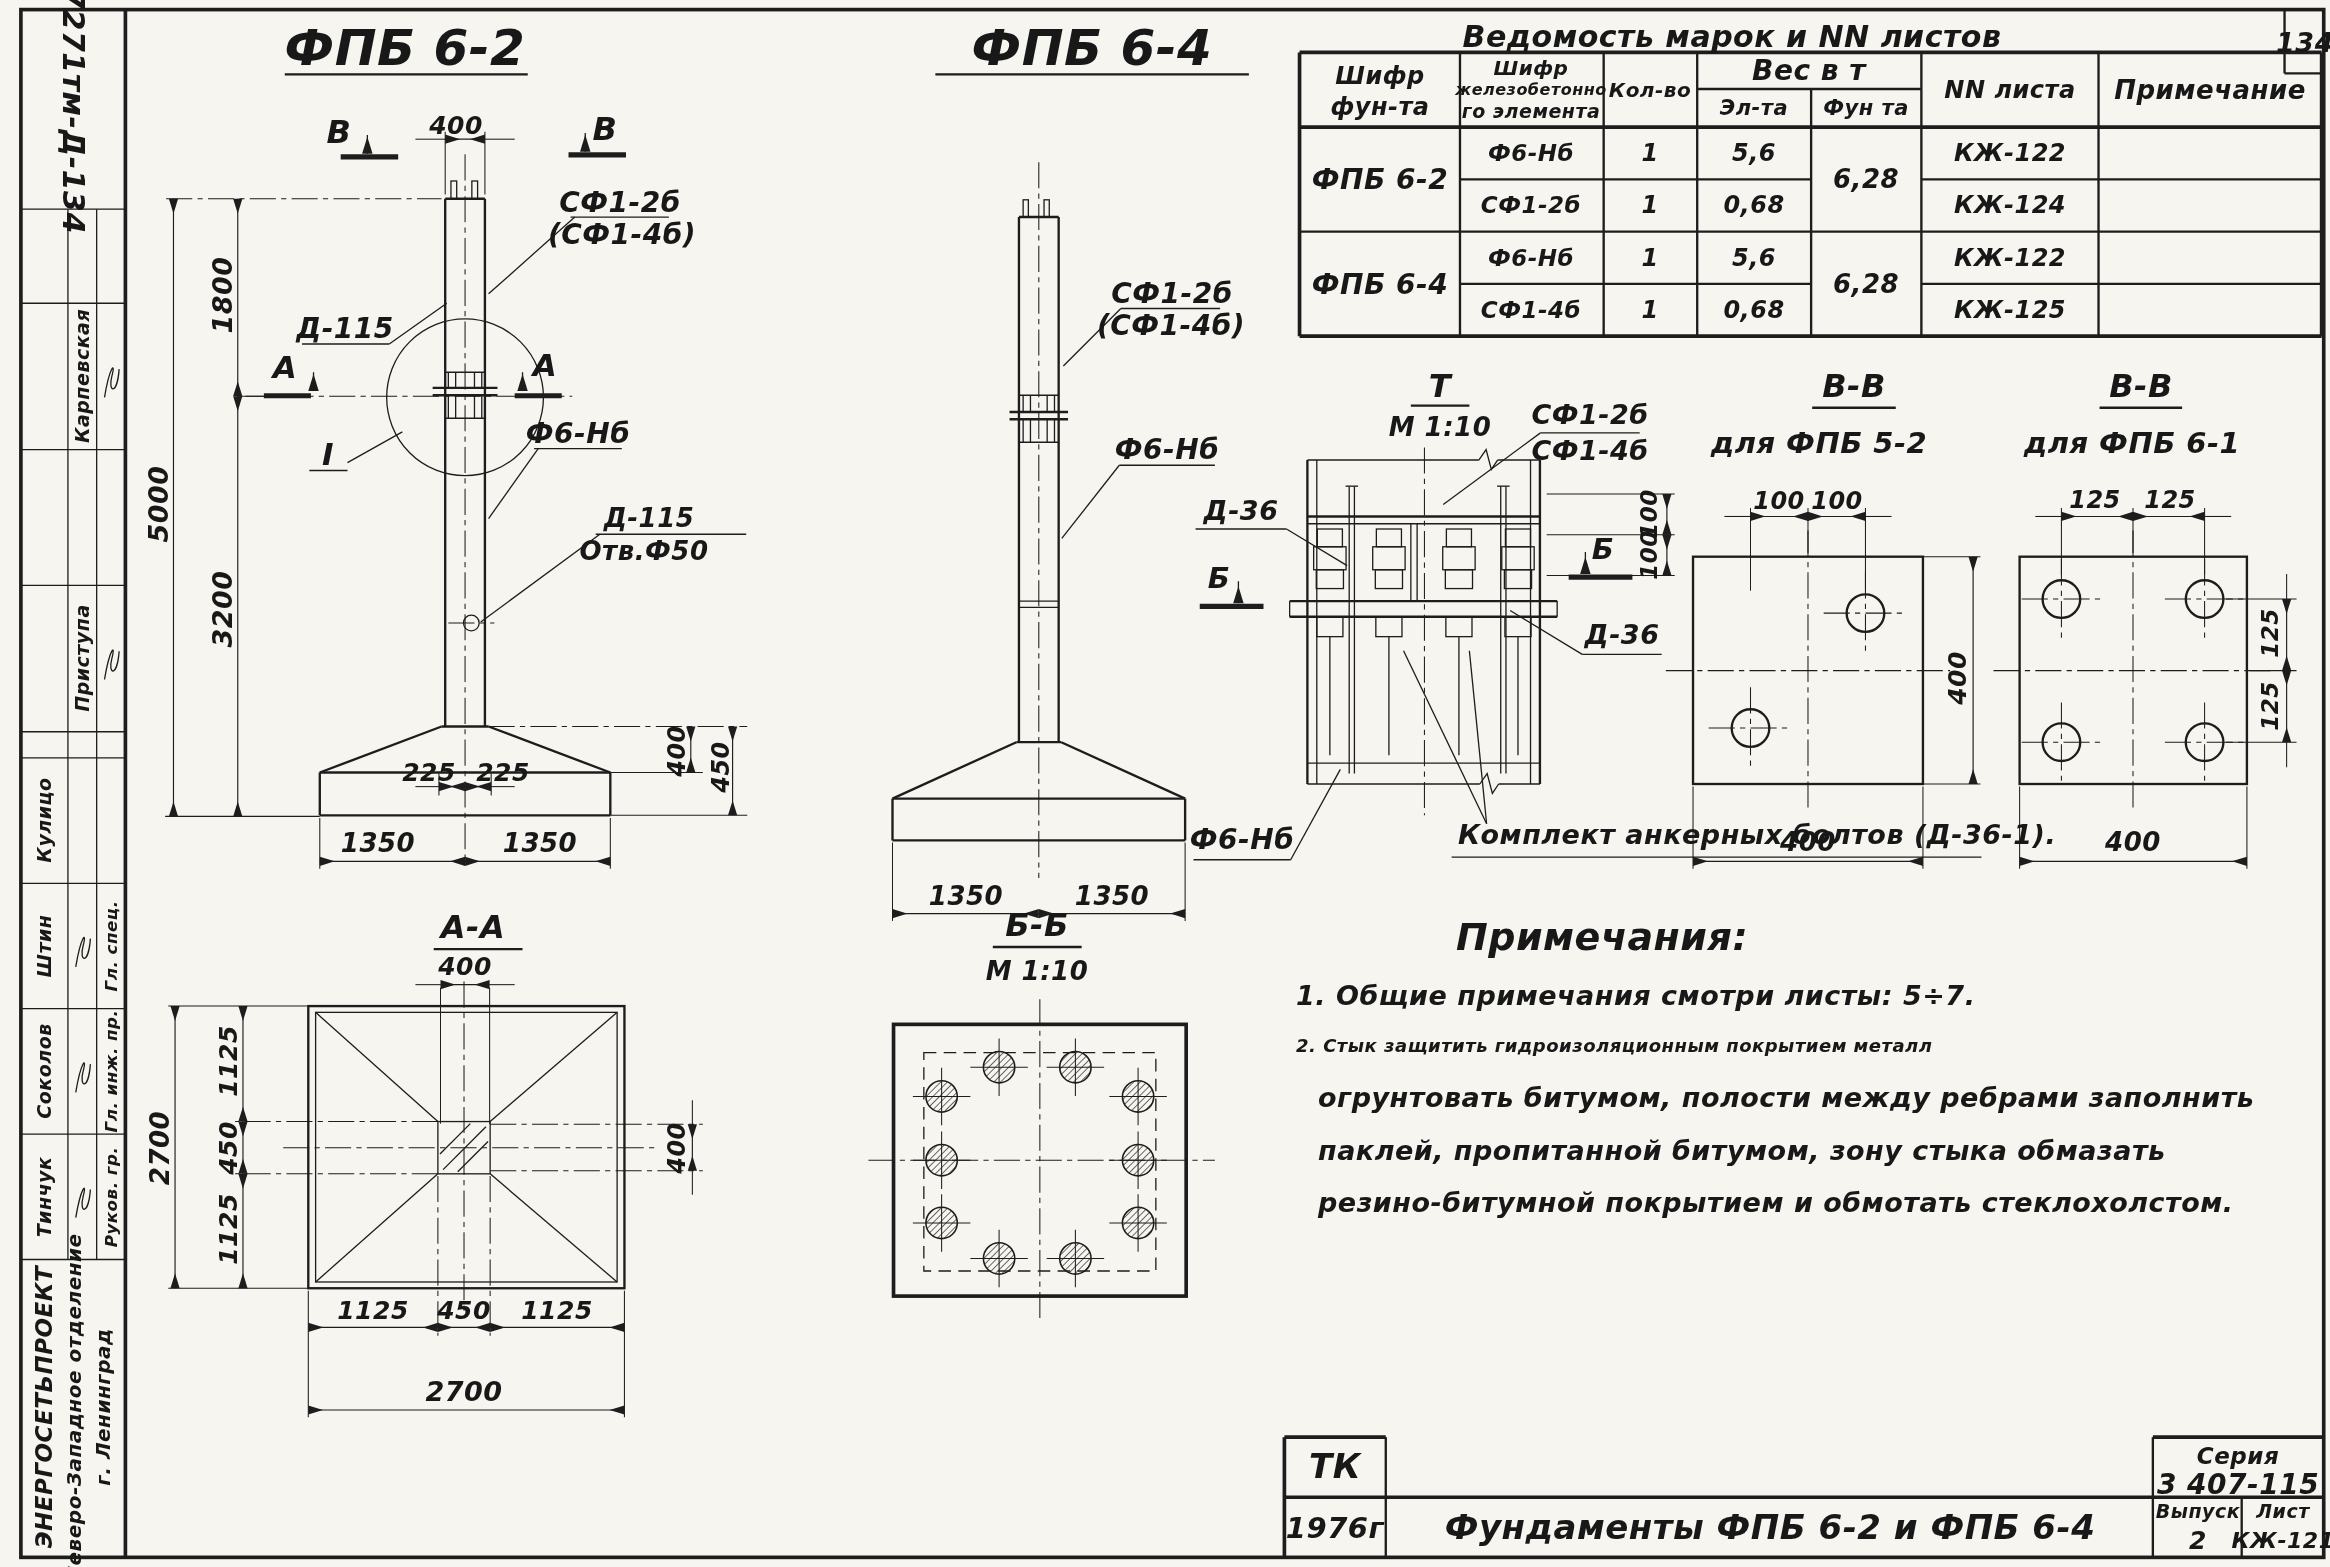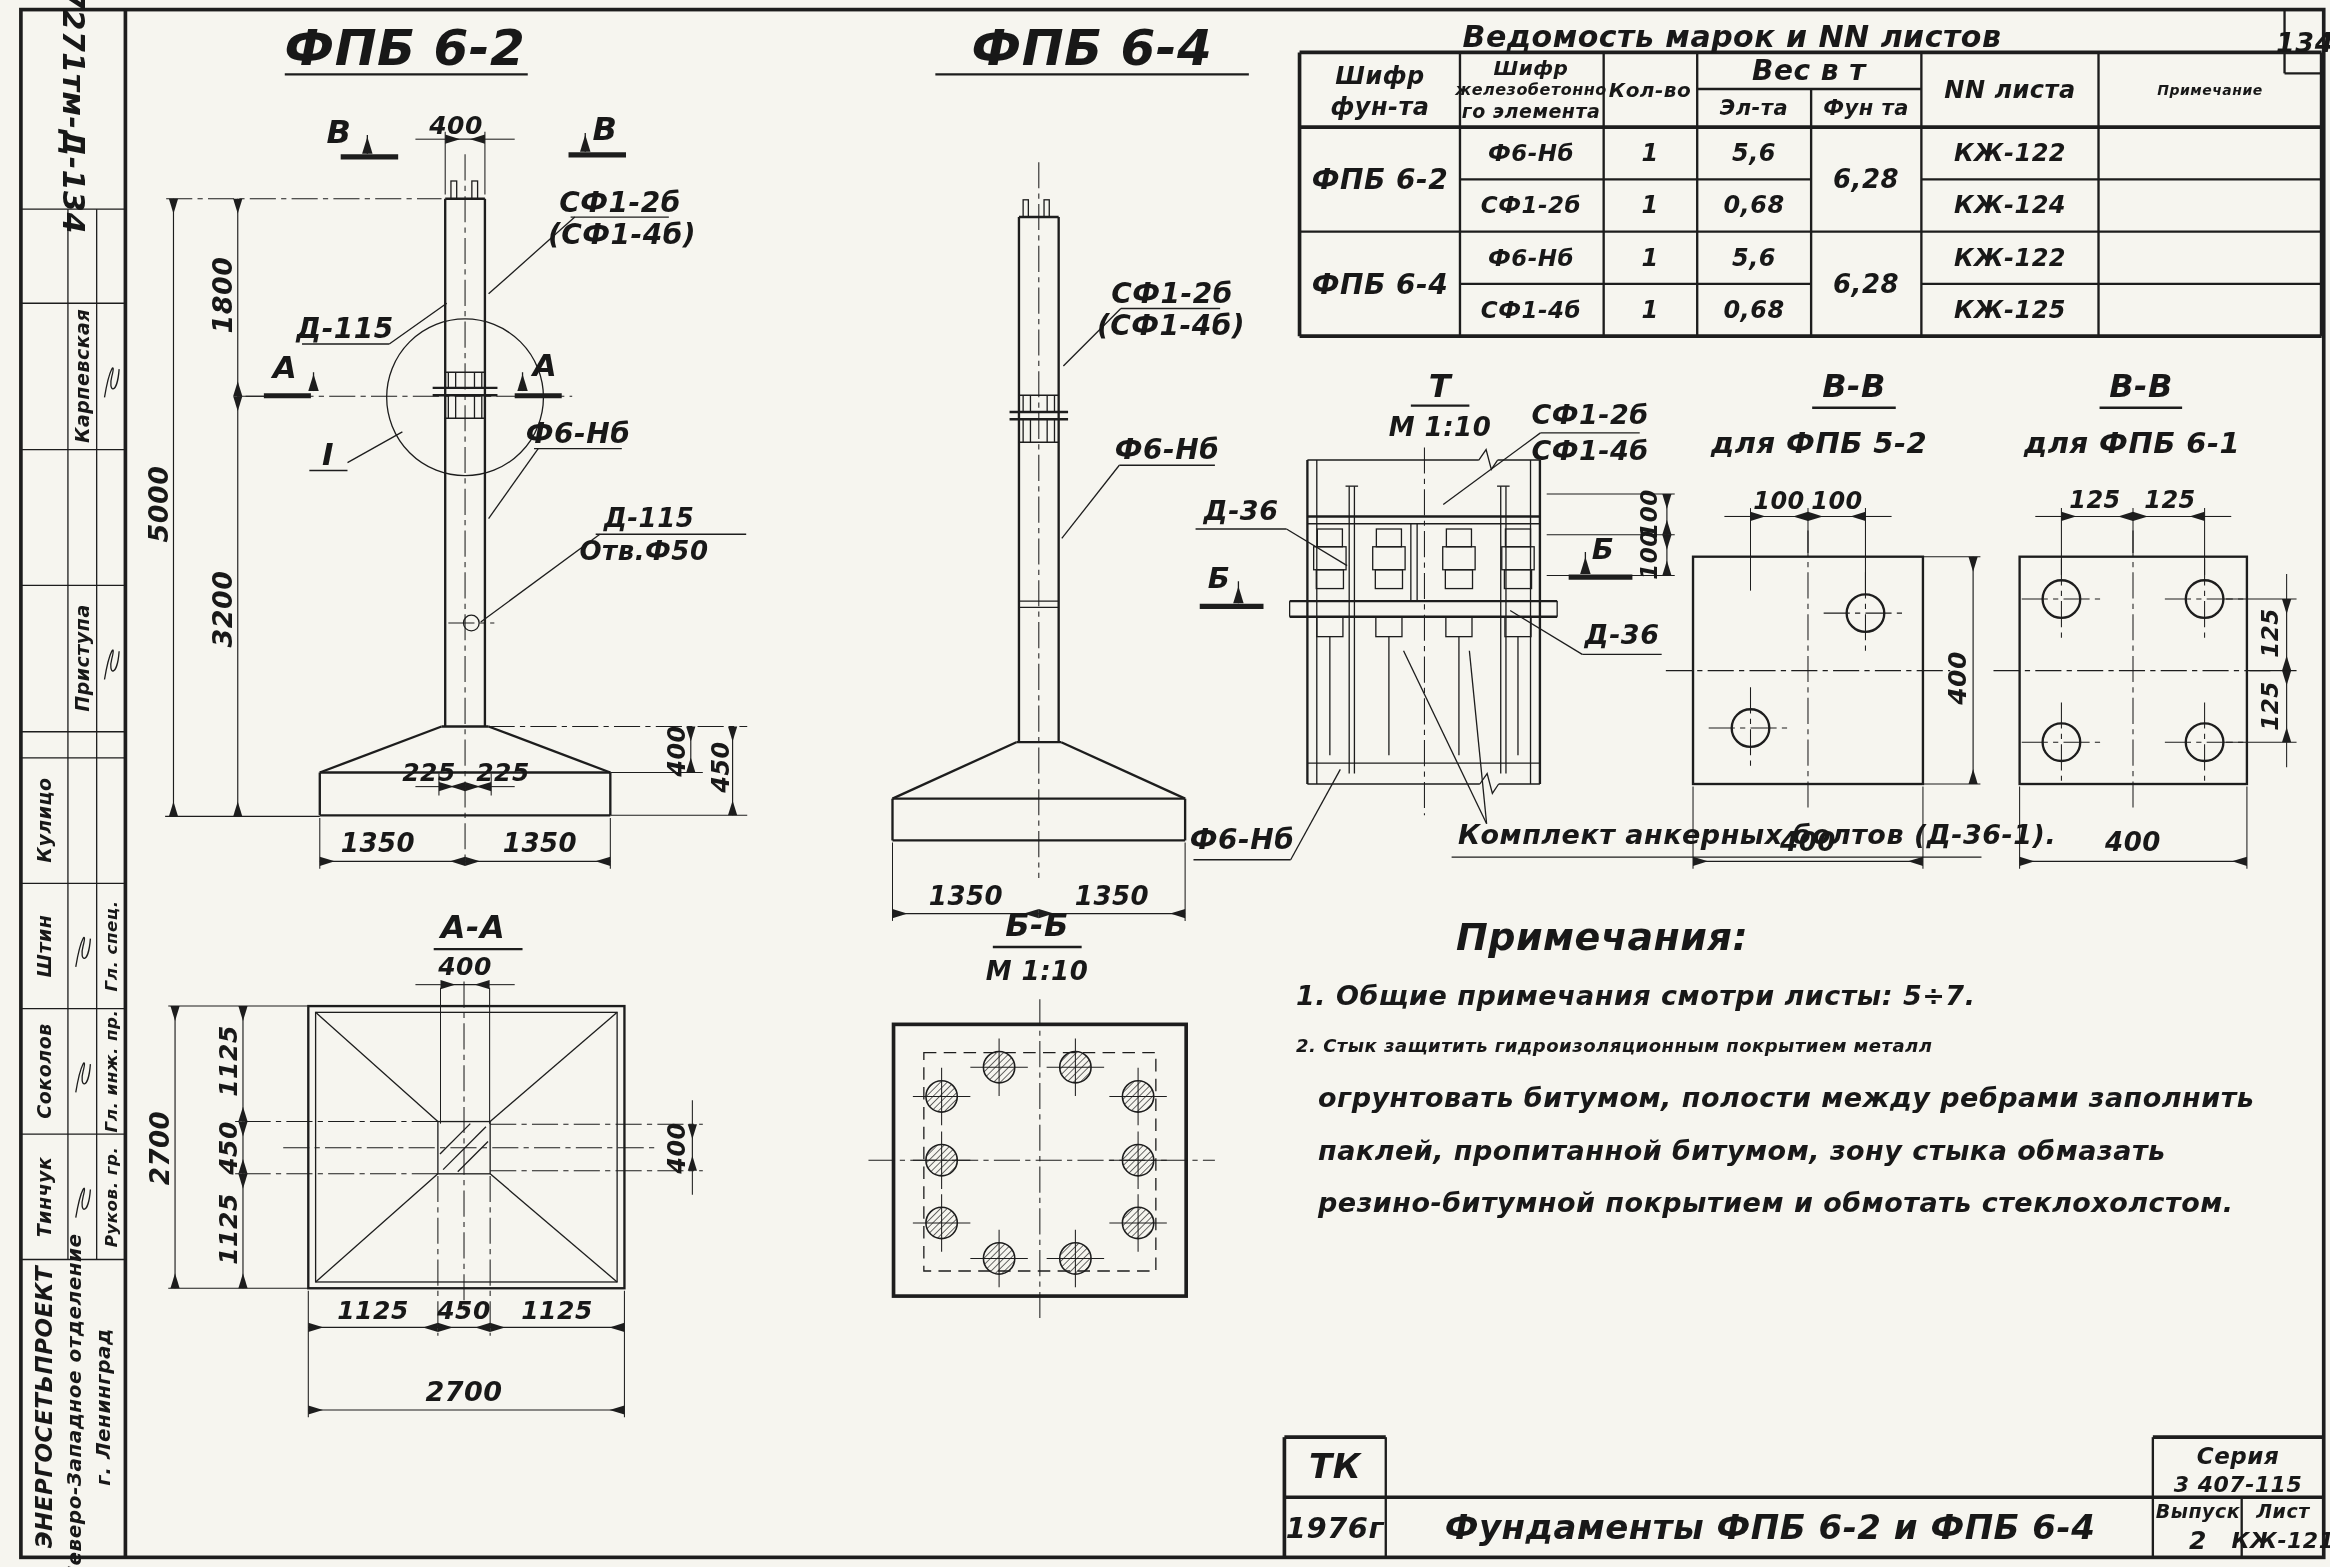--- a/index.html
+++ b/index.html
@@ -522,21 +522,21 @@
   <div class="t" style="left:1380px;top:76px;font-size:24px">Шифр</div>
   <div class="t" style="left:1380px;top:107px;font-size:24px">фун-та</div>
   <div class="t" style="left:1531px;top:68px;font-size:20px">Шифр</div>
   <div class="t" style="left:1531px;top:89px;font-size:16px">железобетонно</div>
   <div class="t" style="left:1531px;top:111px;font-size:19px">го элемента</div>
   <div class="t" style="left:1650px;top:90px;font-size:20px">Кол-во</div>
   <div class="t" style="left:1809px;top:70px;font-size:28px">Вес в т</div>
   <div class="t" style="left:1754px;top:108px;font-size:21px">Эл-та</div>
   <div class="t" style="left:1866px;top:108px;font-size:21px">Фун та</div>
   <div class="t" style="left:2010px;top:90px;font-size:24px">NN листа</div>
-  <div class="t" style="left:2210px;top:90px;font-size:14px">Примечание</div>
+  <div class="t" style="left:2210px;top:90px;font-size:26px">Примечание</div>
 
   <div class="t" style="left:1380px;top:179px;font-size:28px">ФПБ 6-2</div>
   <div class="t" style="left:1380px;top:284px;font-size:28px">ФПБ 6-4</div>
   <div class="t" style="left:1531px;top:153px;font-size:23px">Ф6-Нб</div>
   <div class="t" style="left:1531px;top:205px;font-size:23px">СФ1-2б</div>
   <div class="t" style="left:1531px;top:258px;font-size:23px">Ф6-Нб</div>
   <div class="t" style="left:1531px;top:310px;font-size:23px">СФ1-4б</div>
   <div class="t" style="left:1650px;top:153px;font-size:24px">1</div>
   <div class="t" style="left:1650px;top:205px;font-size:24px">1</div>
   <div class="t" style="left:1650px;top:258px;font-size:24px">1</div>
@@ -556,21 +556,21 @@
   <div class="t tl" style="left:1296px;top:995px;font-size:27px">1. Общие примечания смотри листы: 5÷7.</div>
   <div class="t tl" style="left:1296px;top:1045px;font-size:18px">2. Стык защитить гидроизоляционным покрытием металл</div>
   <div class="t tl" style="left:1318px;top:1097px;font-size:27px">огрунтовать битумом, полости между ребрами заполнить</div>
   <div class="t tl" style="left:1318px;top:1150px;font-size:27px">паклей, пропитанной битумом, зону стыка обмазать</div>
   <div class="t tl" style="left:1318px;top:1202px;font-size:27px">резино-битумной покрытием и обмотать стеклохолстом.</div>
 
   <div class="t" style="left:1335px;top:1466px;font-size:34px">ТК</div>
   <div class="t" style="left:1335px;top:1528px;font-size:29px">1976г</div>
   <div class="t" style="left:1770px;top:1527px;font-size:34px">Фундаменты ФПБ 6-2 и ФПБ 6-4</div>
   <div class="t" style="left:2238px;top:1456px;font-size:23px">Серия</div>
-  <div class="t" style="left:2238px;top:1484px;font-size:22px">3 407-115</div>
+  <div class="t" style="left:2238px;top:1484px;font-size:28px">3 407-115</div>
   <div class="t" style="left:2198px;top:1511px;font-size:19px">Выпуск</div>
   <div class="t" style="left:2198px;top:1540px;font-size:25px">2</div>
   <div class="t" style="left:2283px;top:1511px;font-size:19px">Лист</div>
   <div class="t" style="left:2283px;top:1540px;font-size:22px">КЖ-121</div>
 </div>
 
 </div>
 
 
 </body></html>

